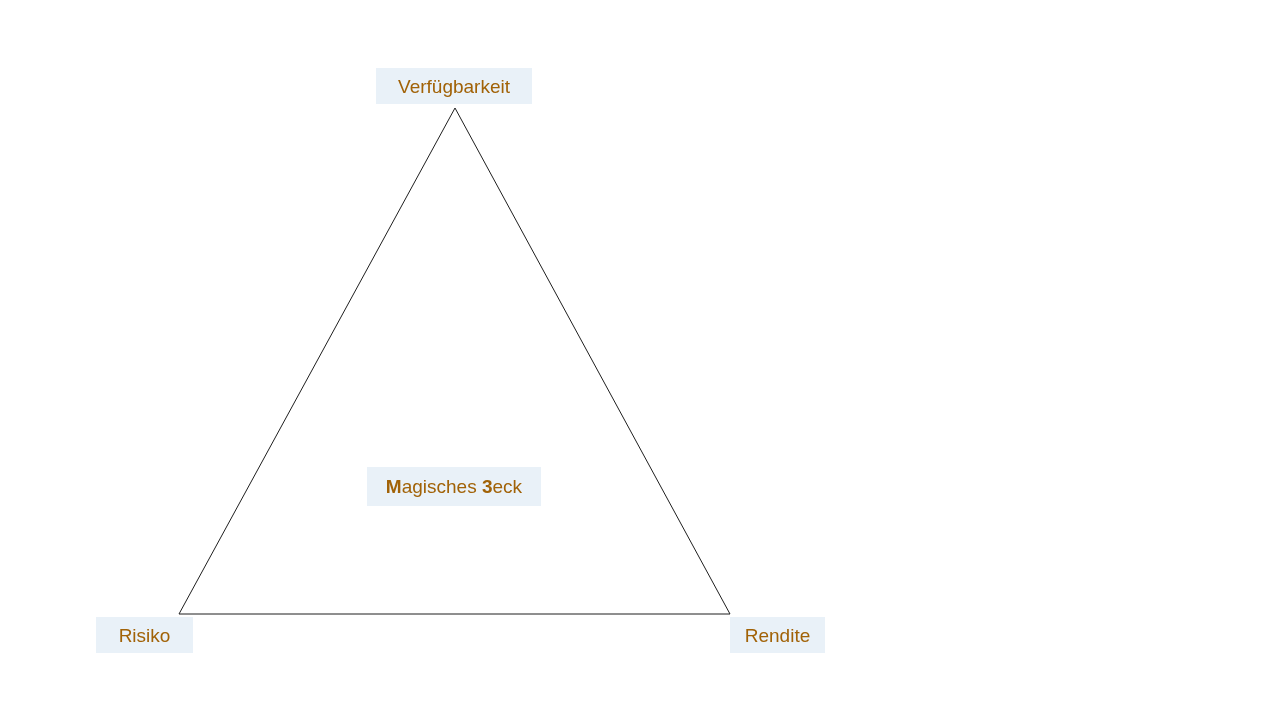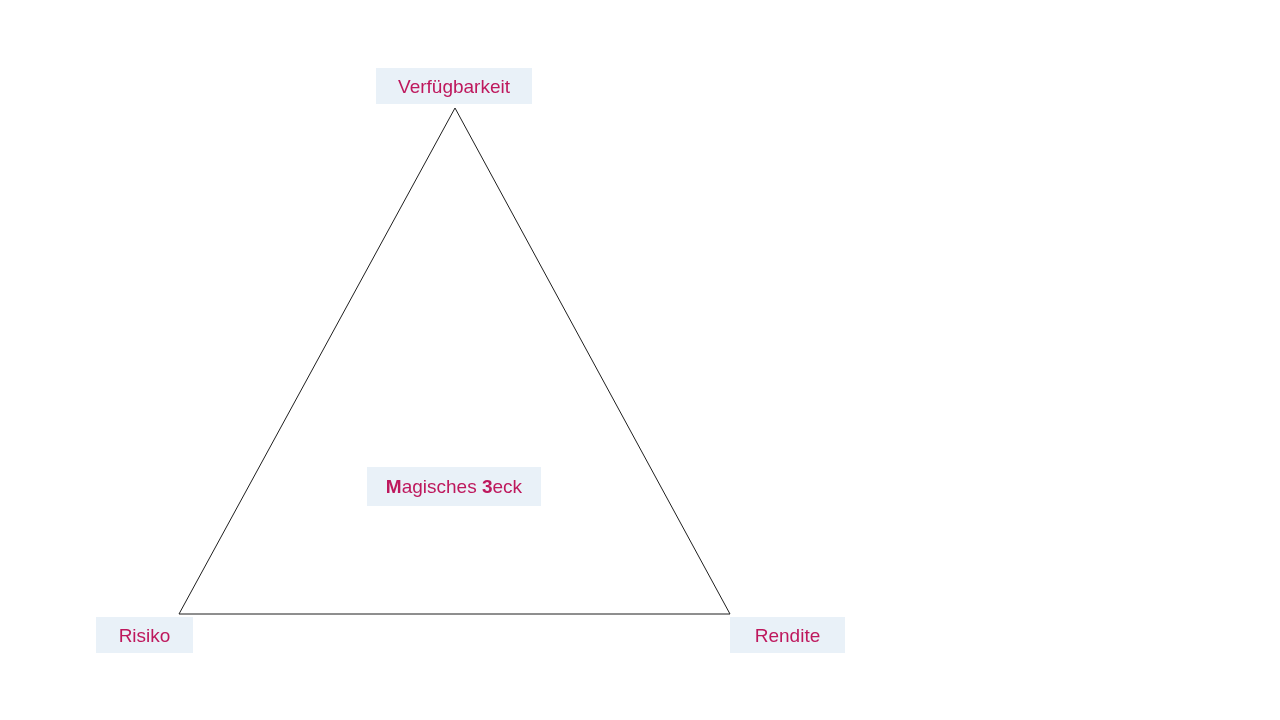--- a/index.html
+++ b/index.html
@@ -21,29 +21,29 @@
     top: 0;
     width: 1280px;
     height: 720px;
   }
   .vertex-label {
     position: absolute;
     display: flex;
     align-items: center;
     justify-content: center;
     background: #e9f1f8;
-    color: #be185d;
+    color: #a16207;
     font-size: 19px;
     line-height: 1;
     white-space: pre;
   }
   .label-top    { left: 376px; top: 68px;  width: 156px; height: 36px; }
   .label-center { left: 367px; top: 467px; width: 174px; height: 39px; }
   .label-left   { left: 96px;  top: 617px; width: 97px;  height: 36px; }
-  .label-right  { left: 730px; top: 617px; width: 115px;  height: 36px; }
+  .label-right  { left: 730px; top: 617px; width: 95px;  height: 36px; }
   .bold { font-weight: bold; }
 </style>
 </head>
 <body>
 
 <div id="canvas">
 
   <svg id="triangle-svg" viewBox="0 0 1280 720" xmlns="http://www.w3.org/2000/svg" aria-hidden="true">
     <polygon points="455,108 179,614 730,614" fill="none" stroke="#1f1f1f" stroke-width="1"></polygon>
   </svg>

